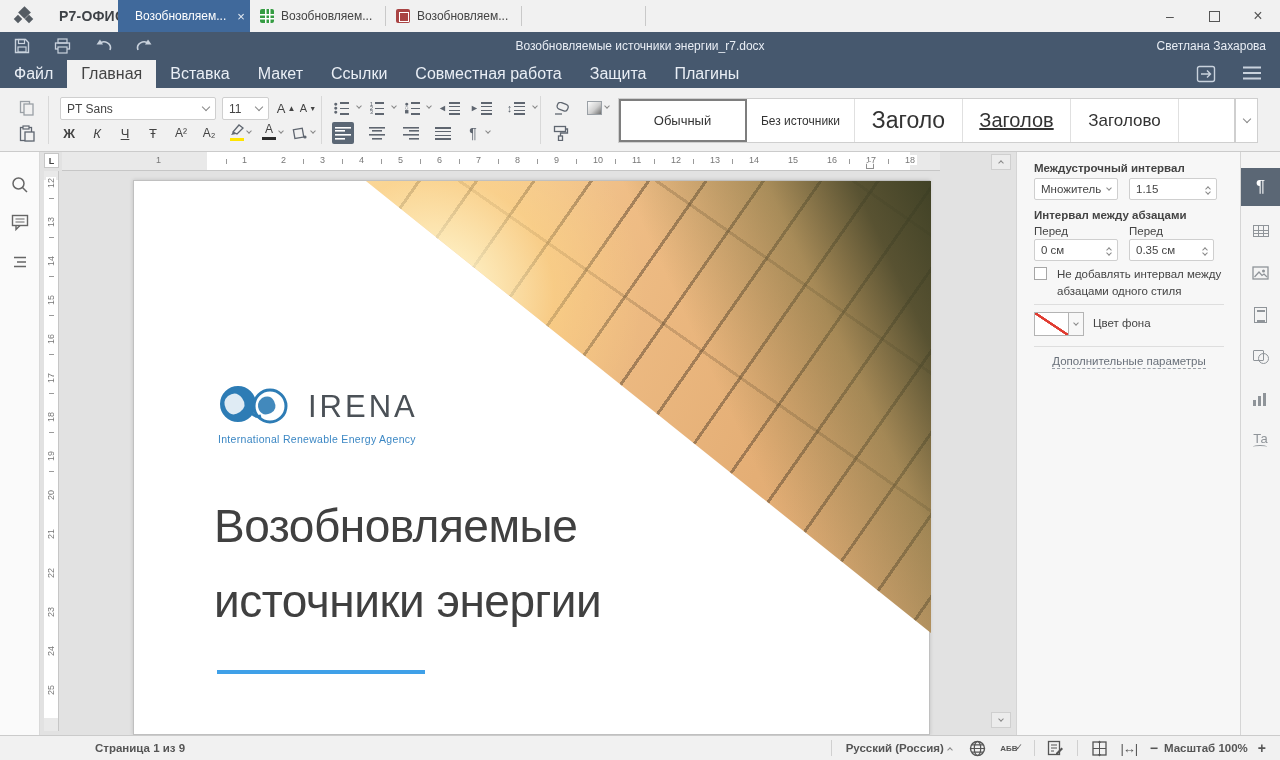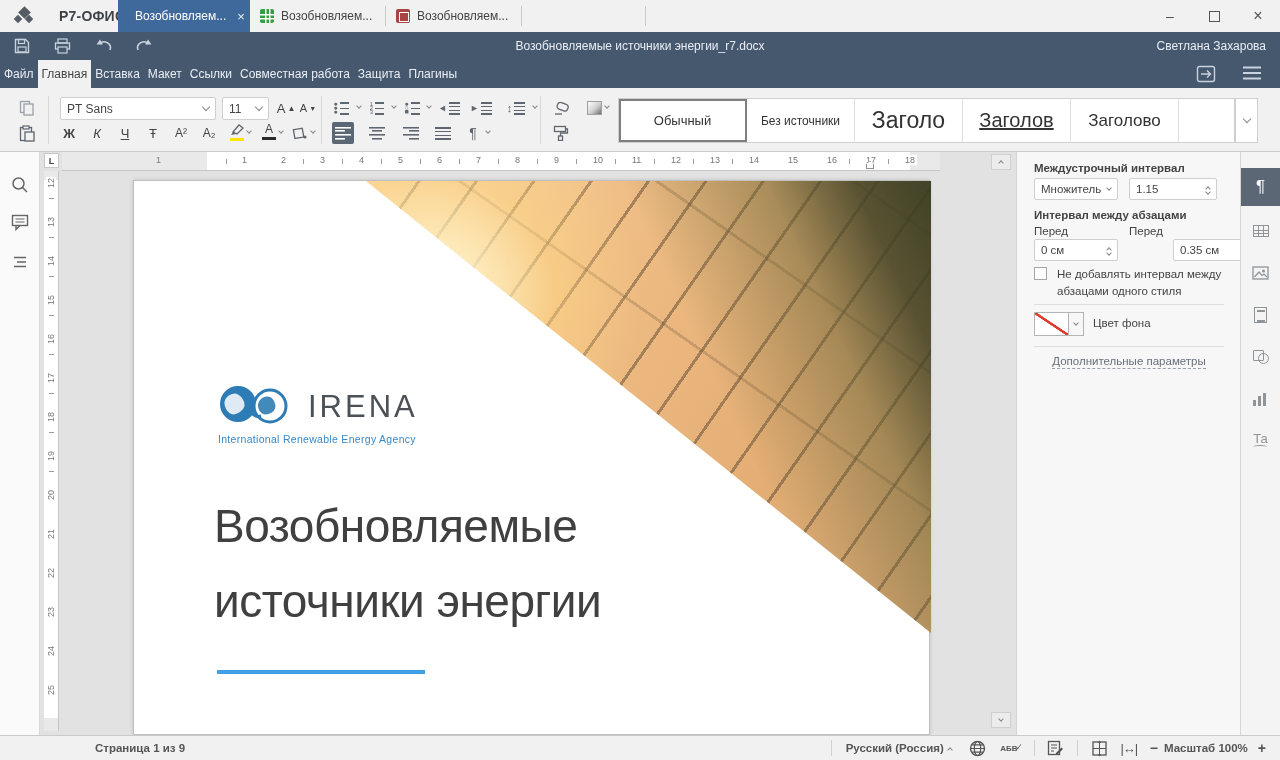--- a/index.html
+++ b/index.html
@@ -31,21 +31,21 @@
   .winctl { position:absolute; top:0; height:32px; width:44px; display:flex; align-items:center; justify-content:center; color:#555; font-size:14px; }
   .maxbox { width:11px; height:11px; border:1.5px solid #555; }
 
   
   .ribbon { position:absolute; left:0; top:32px; width:1280px; height:56px; background:#46586e; }
   .qa-ico { position:absolute; top:6px; width:18px; height:17px; }
   .qa-ico svg { display:block; }
   .doc-title { position:absolute; top:7px; left:0; width:1280px; text-align:center; color:#e8edf4; font-size:12px; }
   .user-name { position:absolute; top:7px; right:14px; color:#e8edf4; font-size:12px; }
   .menu-row { position:absolute; left:0; top:28px; height:28px; display:flex; }
-  .mtab { height:28px; display:flex; align-items:center; padding:0 4px; color:#e9eef5; font-size:12px; }
+  .mtab { height:28px; display:flex; align-items:center; padding:0 14px; color:#e9eef5; font-size:16px; }
   .mtab.active { background:#f1f1f1; color:#444; }
   .ribbon-right-ico { position:absolute; top:33px; width:22px; height:18px; }
 
   
   .toolbar { position:absolute; left:0; top:88px; width:1280px; height:64px; background:#f1f1f1; border-bottom:1px solid #cbcbcb; }
   .tsep { position:absolute; top:8px; height:48px; width:1px; background:#d8d8d8; }
   .tbtn { position:absolute; height:22px; min-width:22px; display:flex; align-items:center; justify-content:center; color:#444; font-size:13px; gap:2px; }
   .field { position:absolute; background:#fff; border:1px solid #cfcfcf; border-radius:2px; display:flex; align-items:center; font-size:12px; color:#444; padding:0 6px; }
   .vchev { width:6px; height:6px; border-right:1.5px solid #888; border-bottom:1.5px solid #888; transform:rotate(45deg); margin-top:-3px; flex:none; }
   .vchev.sm { width:4px; height:4px; }
@@ -484,21 +484,21 @@
   <div class="rp-title" style="top:57px;">Интервал между абзацами</div>
   <div class="rp-label" style="left:17px; top:73px;">Перед</div>
   <div class="rp-label" style="left:112px; top:73px;">Перед</div>
   <div class="rp-field" style="left:17px; top:87px; width:84px; justify-content:flex-end;">
     <span>0 см</span>
     <span class="spin">
         <span class="vchev sm up"></span>
         <span class="vchev sm"></span>
       </span>
   </div>
-  <div class="rp-field" style="left:112px; top:87px; width:85px; justify-content:flex-end;margin-left:44px;">
+  <div class="rp-field" style="left:112px; top:87px; width:85px; justify-content:flex-end;">
     <span>0.35 см</span>
     <span class="spin">
         <span class="vchev sm up"></span>
         <span class="vchev sm"></span>
       </span>
   </div>
   <span class="checkbox"></span>
   <div class="rp-label" style="left:40px; top:114px; width:168px; line-height:17px;">Не добавлять интервал между абзацами одного стиля</div>
   <div class="rp-divider" style="top:152px;"></div>
   <div class="swatch">

